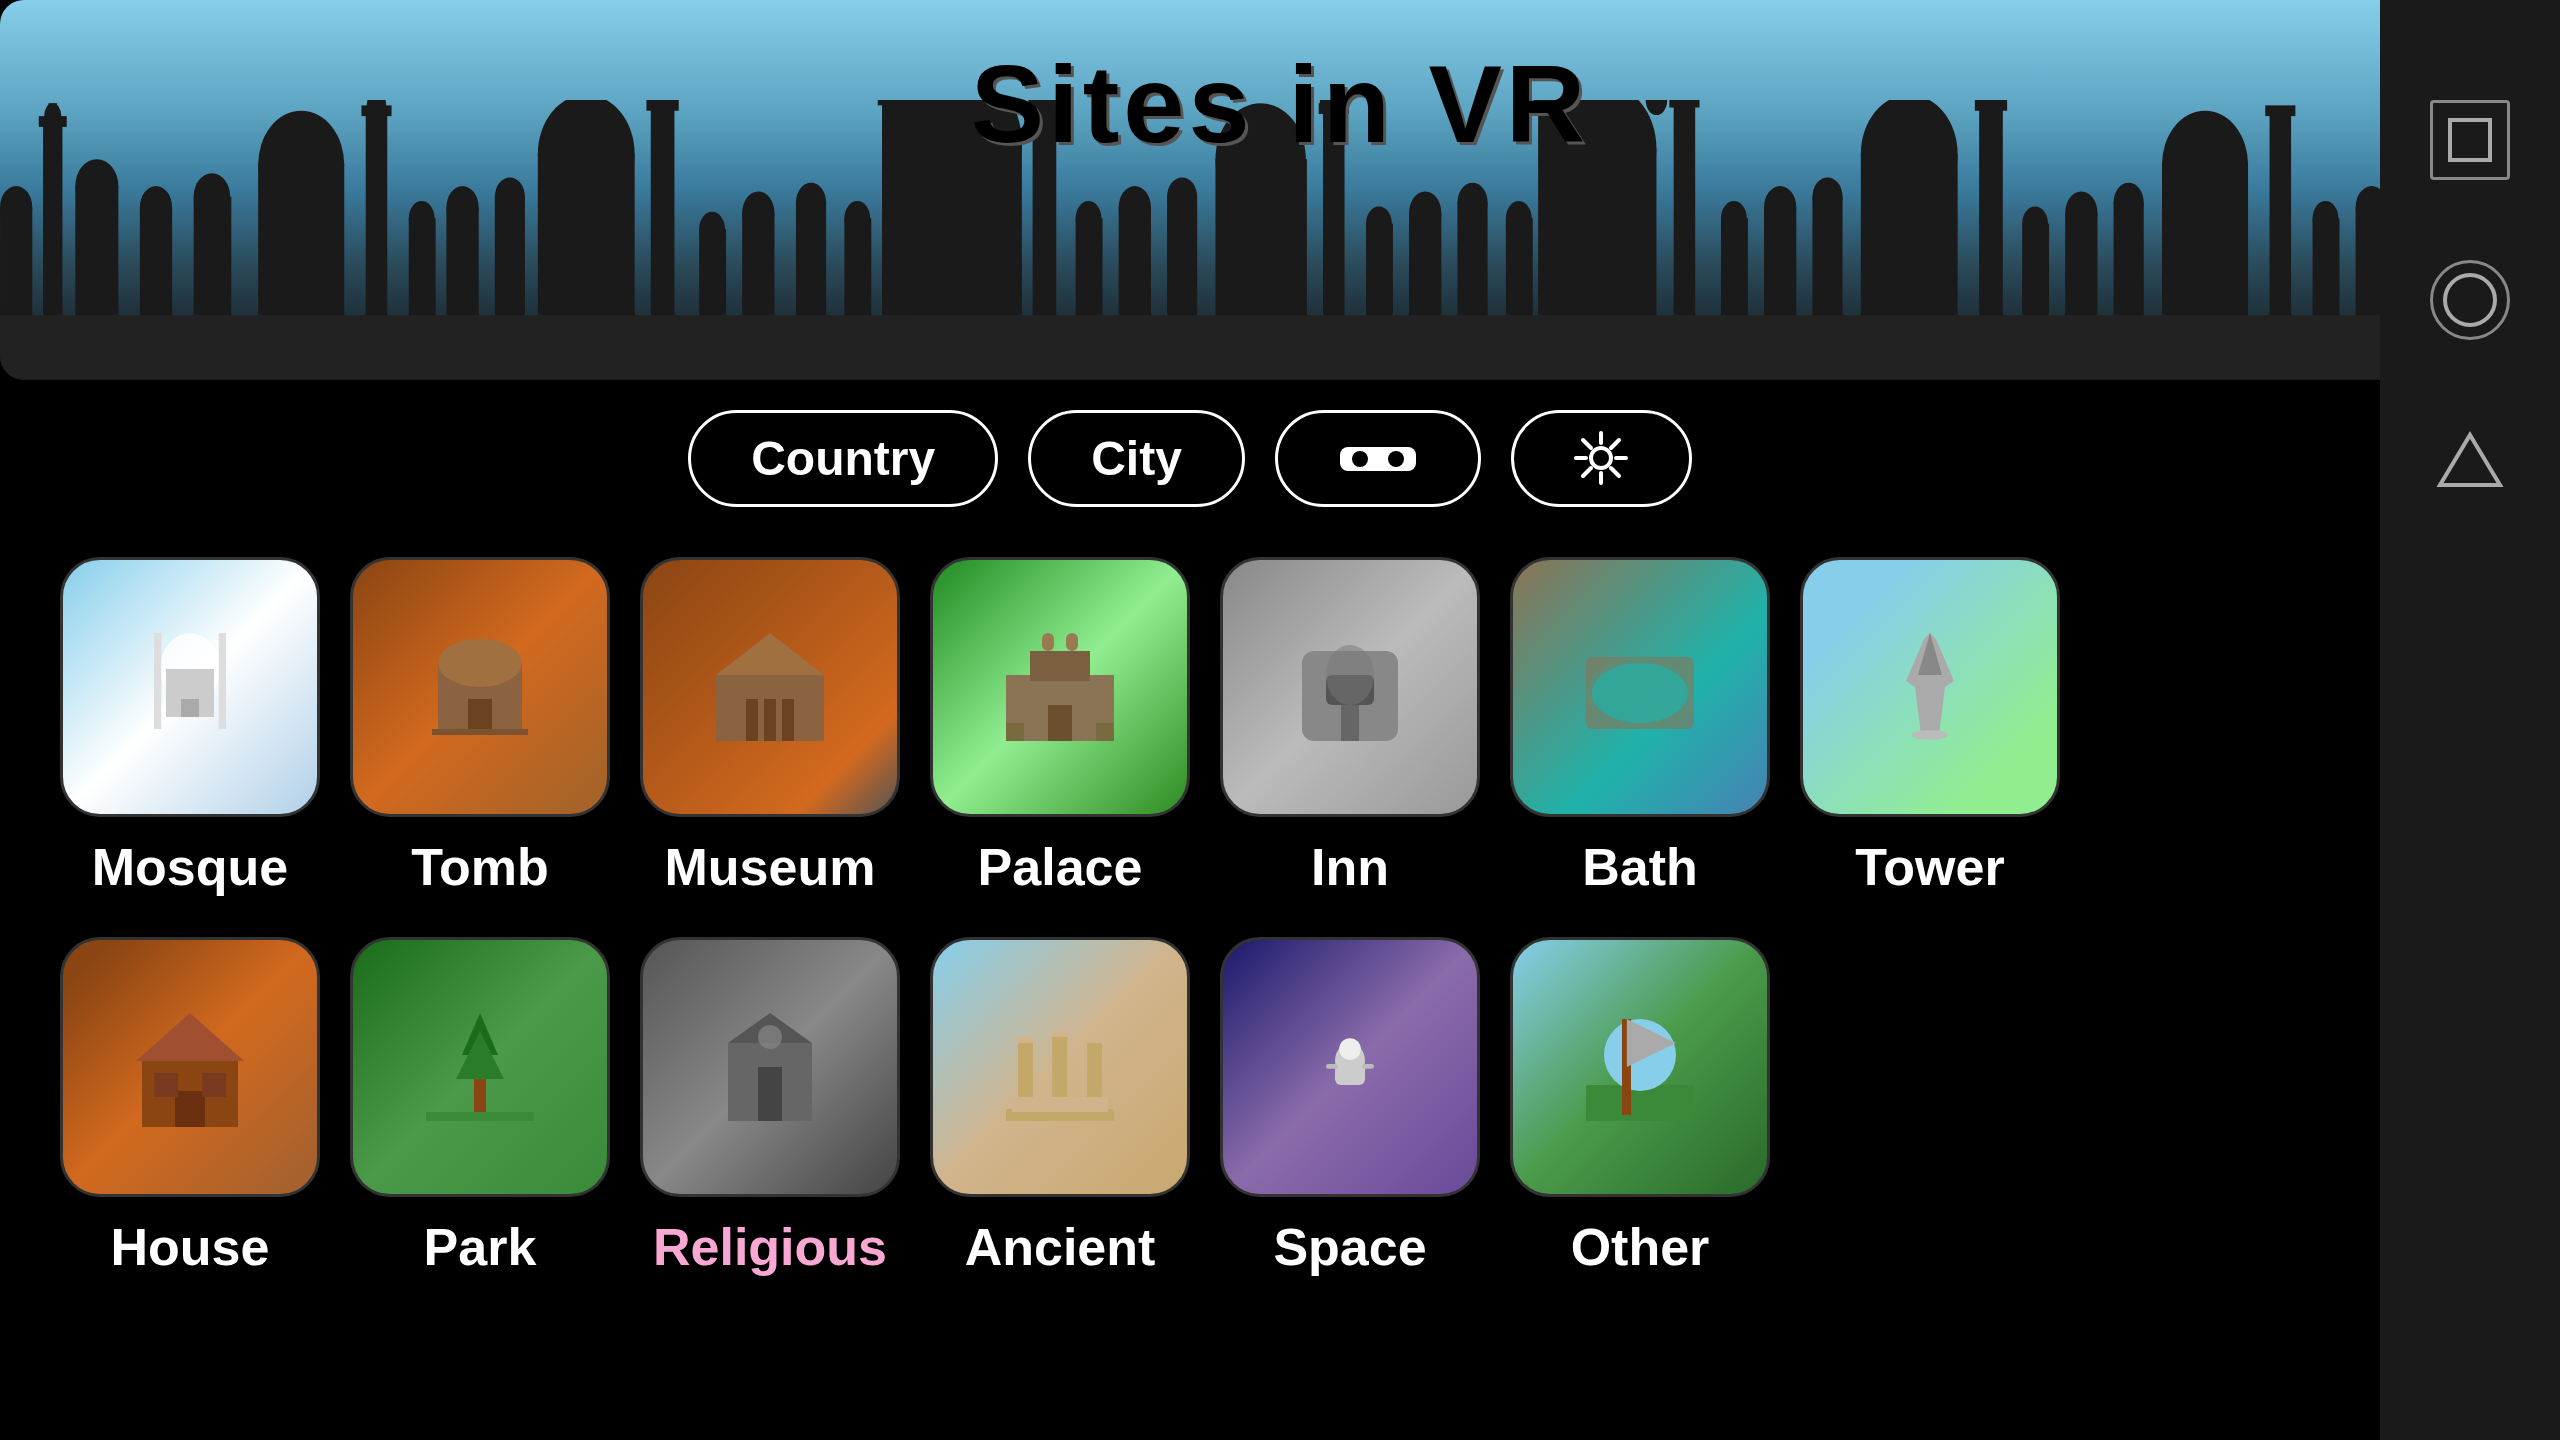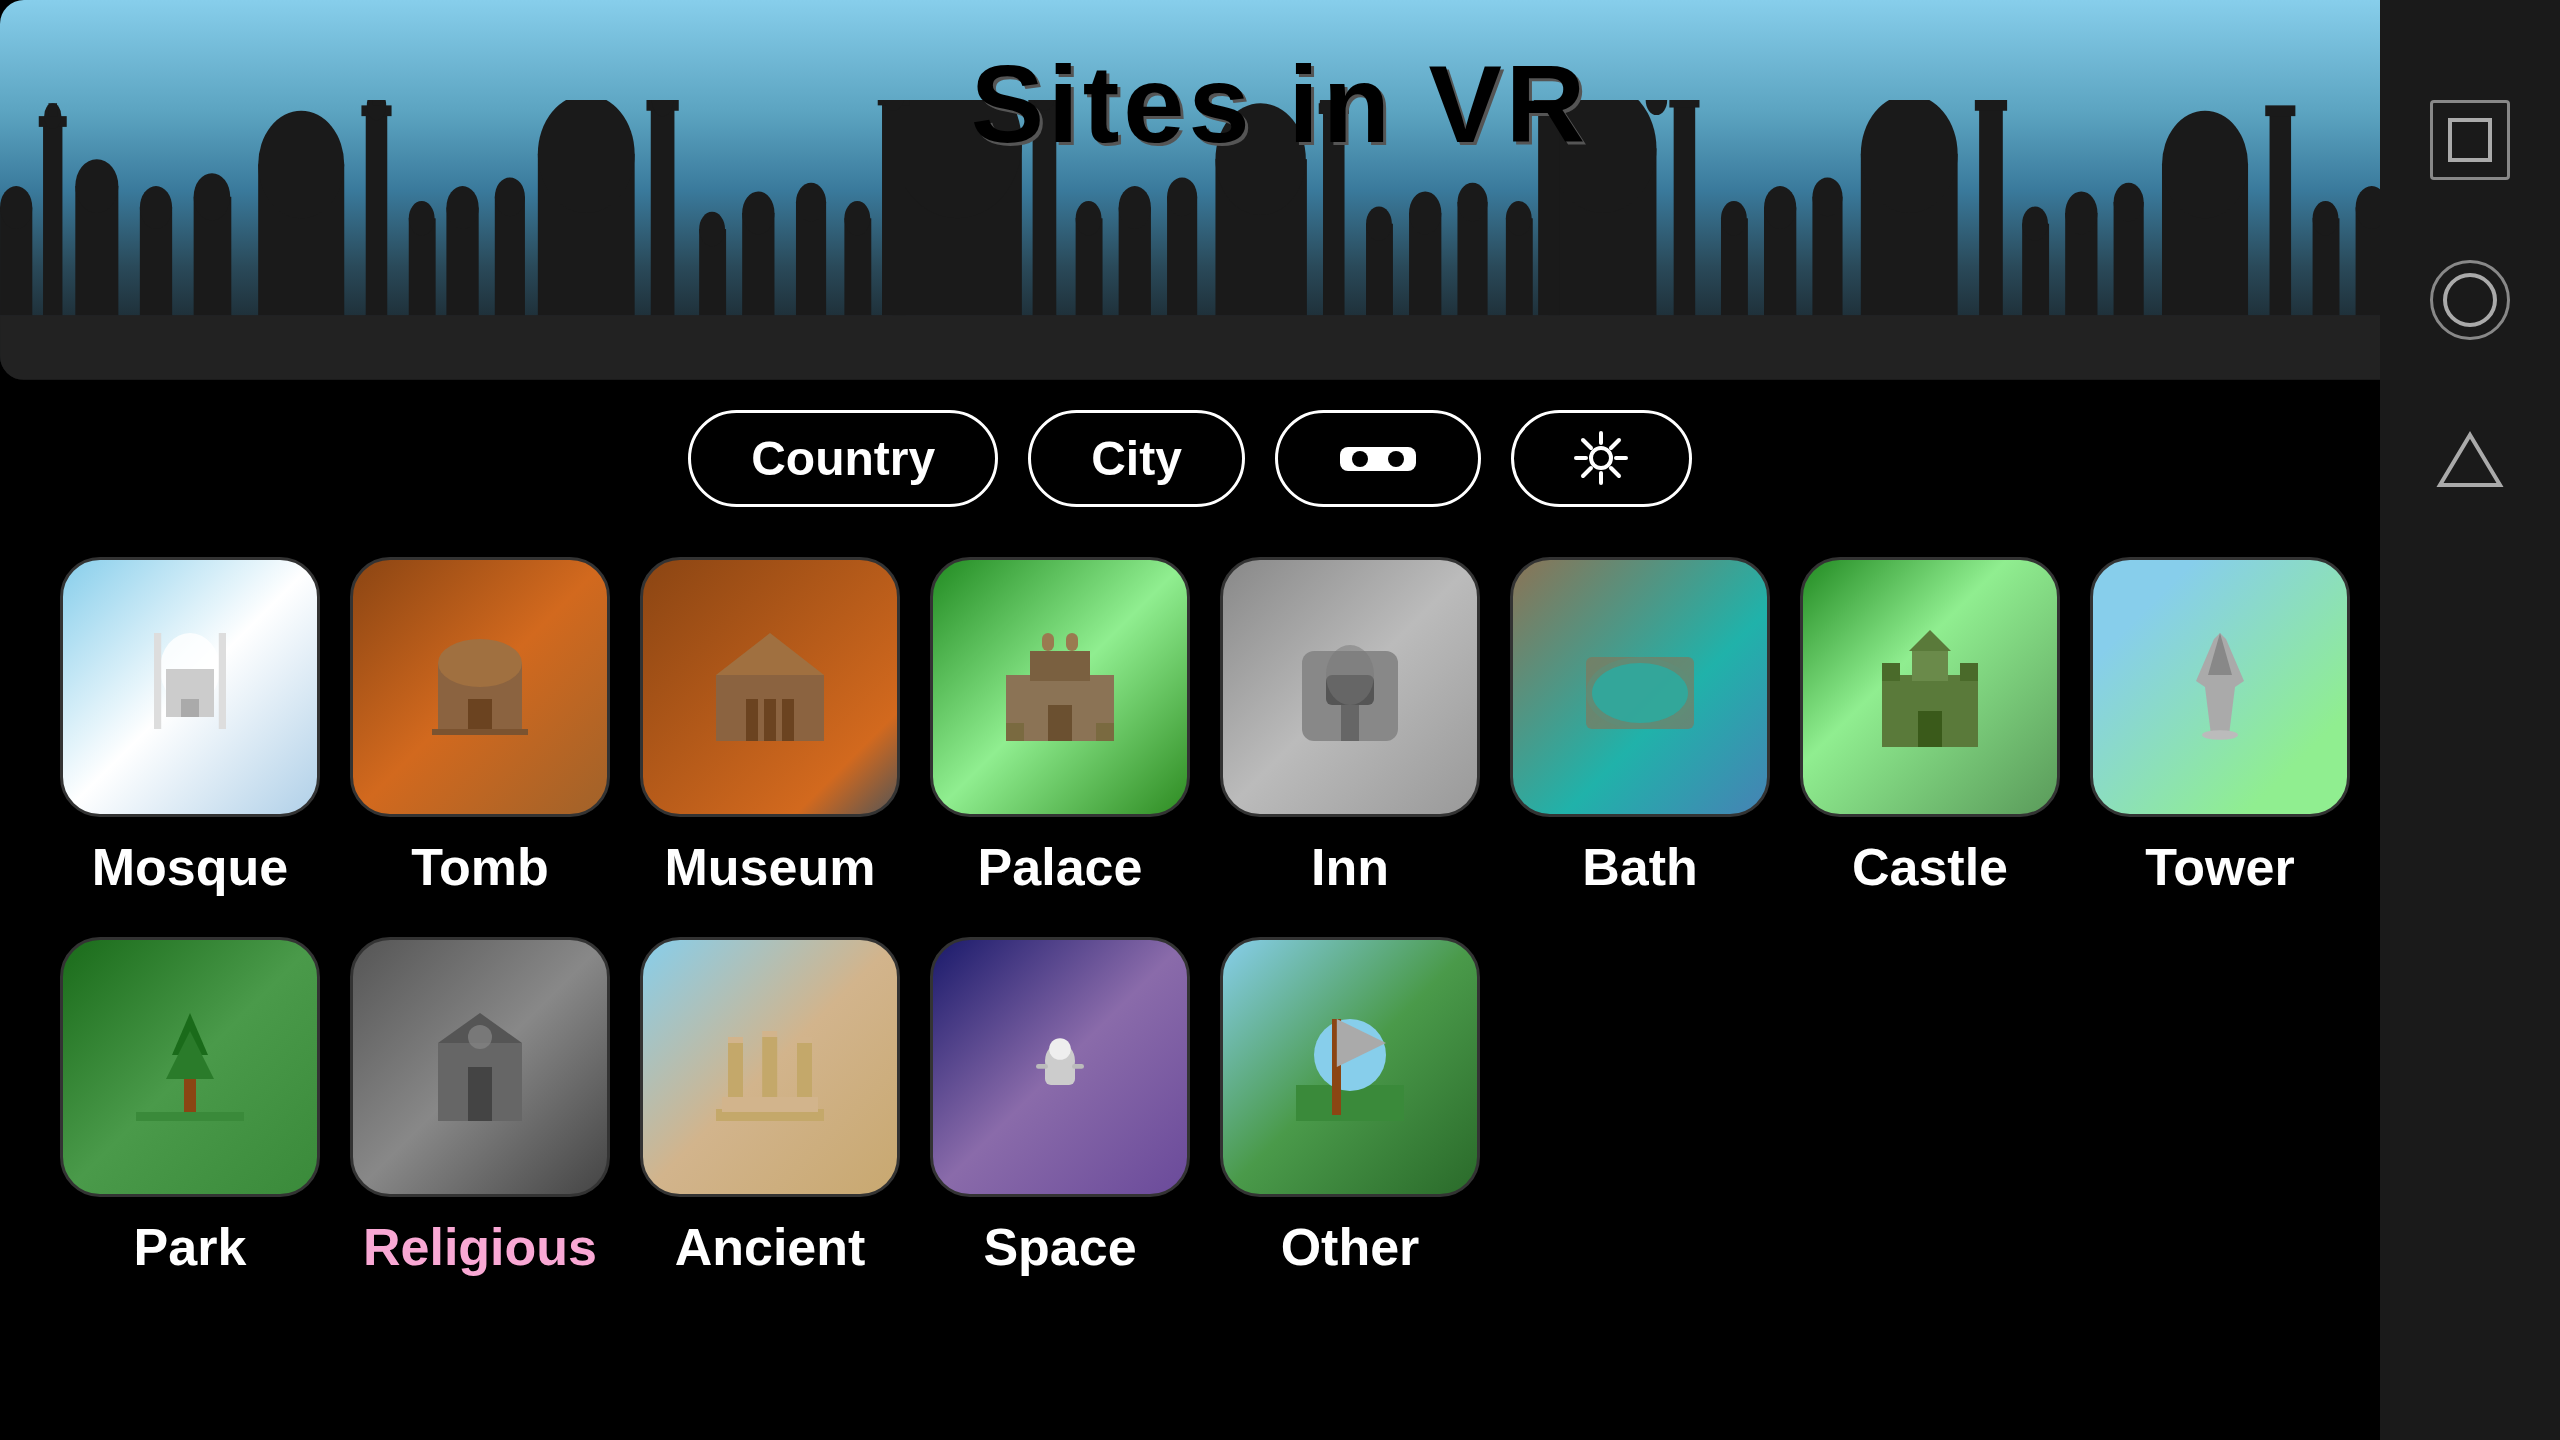--- a/index.html
+++ b/index.html
@@ -429,47 +429,46 @@
         <div class="grid-icon icon-bath">
           <svg viewBox="0 0 200 200" width="120" height="120">
             <ellipse cx="100" cy="110" rx="90" ry="60" fill="#20B2AA" opacity="0.8"></ellipse>
             <rect x="10" y="50" width="180" height="120" rx="10" fill="#8B7355" opacity="0.6"></rect>
             <ellipse cx="100" cy="110" rx="80" ry="50" fill="#20B2AA" opacity="0.7"></ellipse>
           </svg>
         </div>
         <div class="grid-label">Bath</div>
       </div>
       <div class="grid-item">
-        <div class="grid-icon icon-castle">
-          <svg viewBox="0 0 200 200" width="120" height="120">
-            <rect x="20" y="80" width="160" height="120" fill="#5a7a3a"></rect>
-            <rect x="20" y="60" width="30" height="30" fill="#4a6a2a"></rect>
-            <rect x="150" y="60" width="30" height="30" fill="#4a6a2a"></rect>
-            <rect x="70" y="40" width="60" height="50" fill="#6a8a4a"></rect>
-            <polygon points="100,5 65,40 135,40" fill="#5a7a3a"></polygon>
-            <rect x="80" y="140" width="40" height="60" fill="#3a5a1a"></rect>
-          </svg>
-        </div>
-        <div class="grid-label">Castle</div>
-      </div>
-      <div class="grid-item">
         <div class="grid-icon icon-tower">
           <svg viewBox="0 0 200 200" width="120" height="120">
             <path d="M85,180 L75,100 L60,90 L90,20 L100,10 L110,20 L140,90 L125,100 L115,180 Z" fill="#aaa"></path>
             <path d="M80,80 L100,10 L120,80 Z" fill="#888"></path>
             <rect x="80" y="175" width="40" height="10" fill="#999"></rect>
             <ellipse cx="100" cy="180" rx="30" ry="8" fill="#bbb"></ellipse>
           </svg>
         </div>
         <div class="grid-label">Tower</div>
       </div>
     </div>
   <div style="height:40px"></div>
 
   <div class="grid" id="grid-row2">
+      <div class="grid-item">
+        <div class="grid-icon icon-house">
+          <svg viewBox="0 0 200 200" width="120" height="120">
+            <rect x="20" y="90" width="160" height="110" fill="#8B4513"></rect>
+            <polygon points="100,10 10,90 190,90" fill="#a05030"></polygon>
+            <rect x="75" y="140" width="50" height="60" fill="#6B3010"></rect>
+            <rect x="40" y="110" width="40" height="40" fill="#7a3a20"></rect>
+            <rect x="120" y="110" width="40" height="40" fill="#7a3a20"></rect>
+          </svg>
+        </div>
+        <div class="grid-label">House</div>
+      </div>
       <div class="grid-item">
         <div class="grid-icon icon-park">
           <svg viewBox="0 0 200 200" width="120" height="120">
             <polygon points="100,10 70,80 130,80" fill="#1a6b1a"></polygon>
             <polygon points="100,40 60,120 140,120" fill="#2a7b2a"></polygon>
             <rect x="90" y="120" width="20" height="70" fill="#8B4513"></rect>
             <rect x="10" y="175" width="180" height="15" fill="#3a8a3a"></rect>
           </svg>
         </div>
         <div class="grid-label">Park</div>

